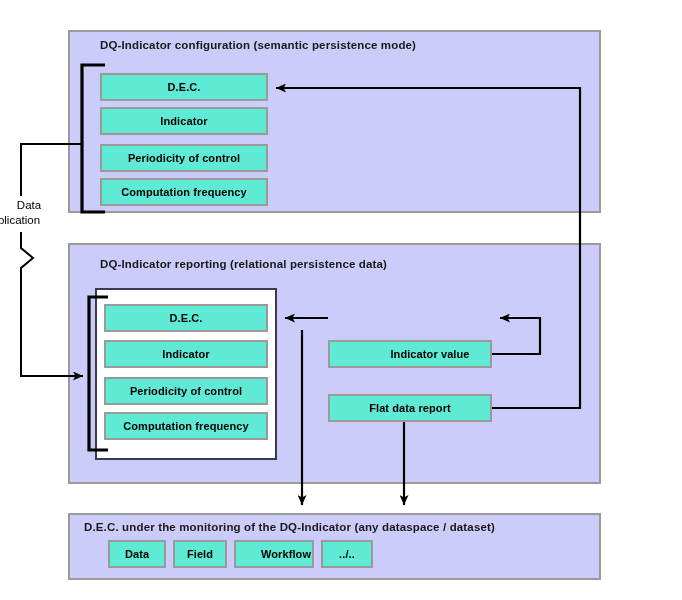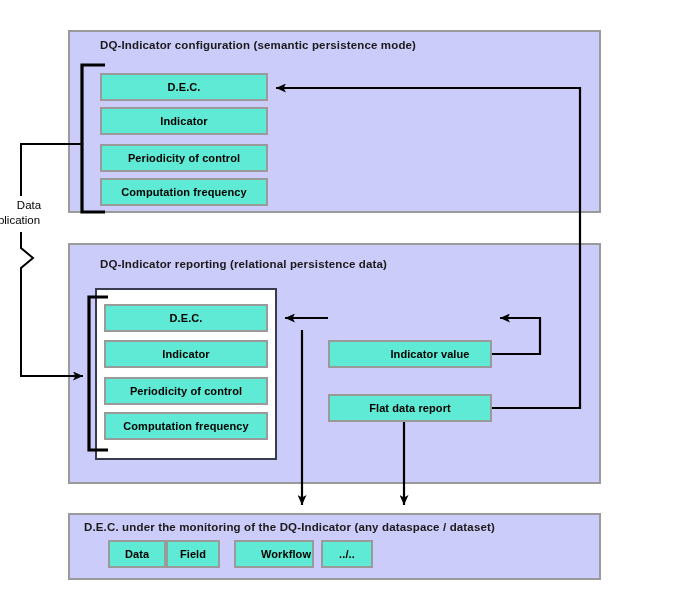--- a/index.html
+++ b/index.html
@@ -98,21 +98,21 @@
   <div class="node-box" style="left:104px; top:412px; width:164px; height:28px;">Computation frequency</div>
 
   <div class="node-box" style="left:328px; top:340px; width:164px; height:28px;padding-left:40px;">Indicator value</div>
   <div class="node-box" style="left:328px; top:394px; width:164px; height:28px;text-align:right;">Flat data report</div>
 
   <div class="panel" style="left:68px; top:513px; width:533px; height:67px;">
   </div>
   <div class="panel-title" style="left:84px; top:521px;">D.E.C. under the monitoring of the DQ-Indicator (any dataspace / dataset)</div>
 
   <div class="node-box" style="left:108px; top:540px; width:58px; height:28px;">Data</div>
-  <div class="node-box" style="left:166px; top:540px; width:54px; height:28px;">Field</div>
+  <div class="node-box" style="left:173px; top:540px; width:54px; height:28px;">Field</div>
   <div class="node-box" style="left:234px; top:540px; width:80px; height:28px;padding-left:24px;">Workflow</div>
   <div class="node-box" style="left:321px; top:540px; width:52px; height:28px;">../..</div>
 
   <div class="side-label" style="left:-2px; top:198px; width:62px;">Data</div>
   <div class="side-label" style="left:-12px; top:213px; width:62px;">plication</div>
 
   <svg class="overlay" viewBox="0 0 682 600">
     <defs>
       <marker id="arrowhead" markerWidth="11" markerHeight="9" refX="10" refY="4.5" orient="auto" markerUnits="userSpaceOnUse">
         <path d="M 0 0 L 10 4.5 L 0 9 L 2.4 4.5 Z" fill="#000000"></path>

